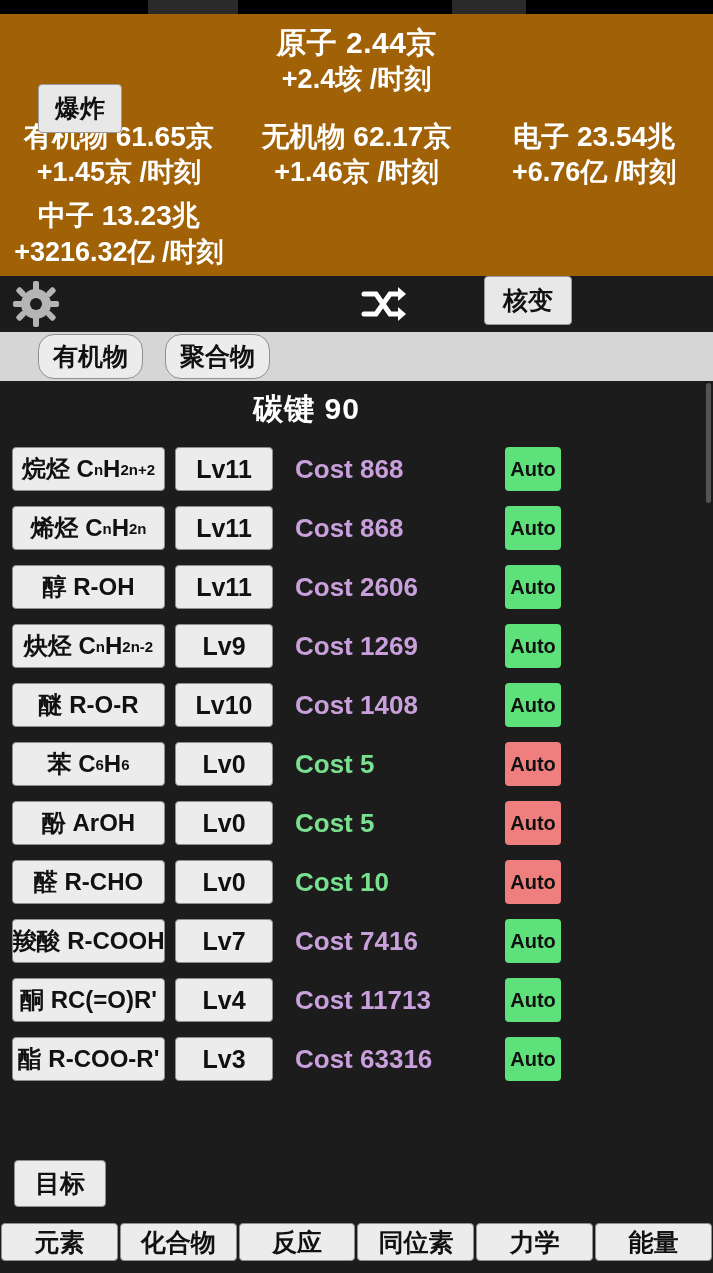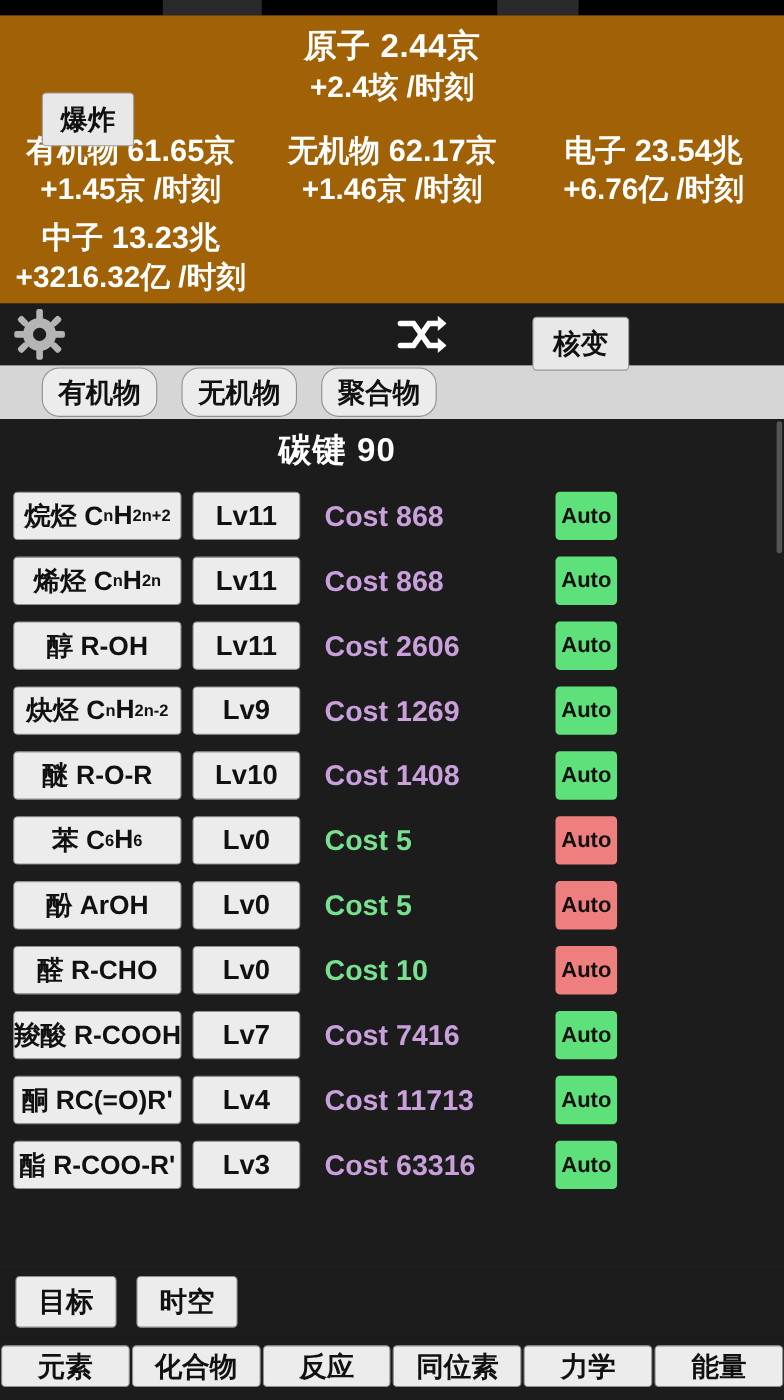--- a/index.html
+++ b/index.html
@@ -112,21 +112,21 @@
   .shuffle {
     position: absolute;
     left: 360px;
     top: 8px;
     width: 46px;
     height: 40px;
   }
   .fission-btn {
     position: absolute;
     left: 484px;
-    top: 12px;
+    top: 0;
     background: #e8e8e8;
     color: #111;
     border: 1px solid #9a9a9a;
     border-radius: 4px;
     padding: 7px 18px;
     font-size: 25px;
     font-weight: 700;
     font-family: "Liberation Sans", sans-serif;
   }
 
@@ -347,21 +347,20 @@
         <polygon points="38,3 46,10 38,17" fill="#ffffff"></polygon>
         <polygon points="38,23 46,30 38,37" fill="#ffffff"></polygon>
       </svg>
     </span>
 
     <button class="fission-btn">核变</button>
   </div>
 
   <div class="cat-tabs">
     <button class="cat-tab">有机物</button>
-    <button class="cat-tab">无机物</button>
     <button class="cat-tab">聚合物</button>
   </div>
 
   <div class="main">
     <div class="scrollbar"></div>
     <div class="bond-title">碳键 90</div>
 
     <div class="row">
       <div class="chip">
           <span>烷烃 C</span>
@@ -469,21 +468,20 @@
           <span>酯 R-COO-R'</span>
         </div>
       <div class="lv">Lv3</div>
       <div class="cost expensive">Cost 63316</div>
       <div class="auto on">Auto</div>
     </div>
   </div>
 
   <div class="nav-secondary">
     <button class="navbtn">目标</button>
-    <button class="navbtn">时空</button>
   </div>
 
   <div class="nav-primary">
     <button class="navbtn">元素</button>
     <button class="navbtn">化合物</button>
     <button class="navbtn">反应</button>
     <button class="navbtn">同位素</button>
     <button class="navbtn">力学</button>
     <button class="navbtn">能量</button>
   </div>

